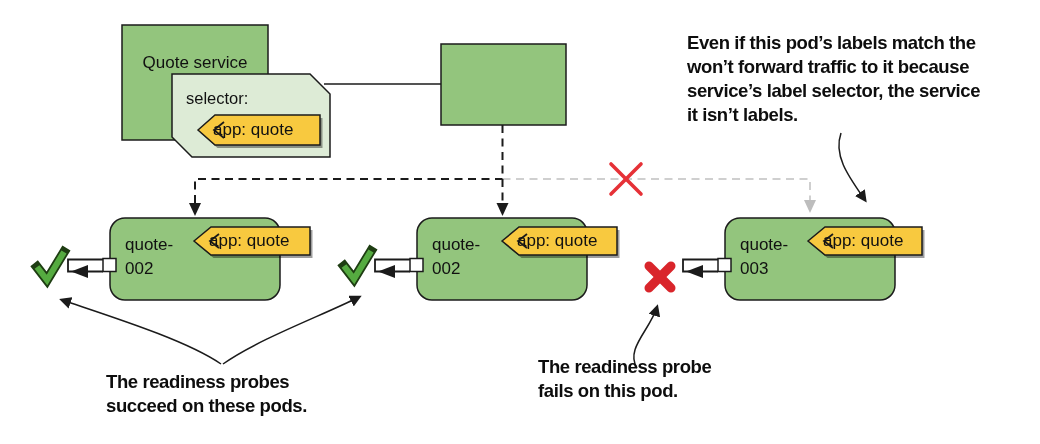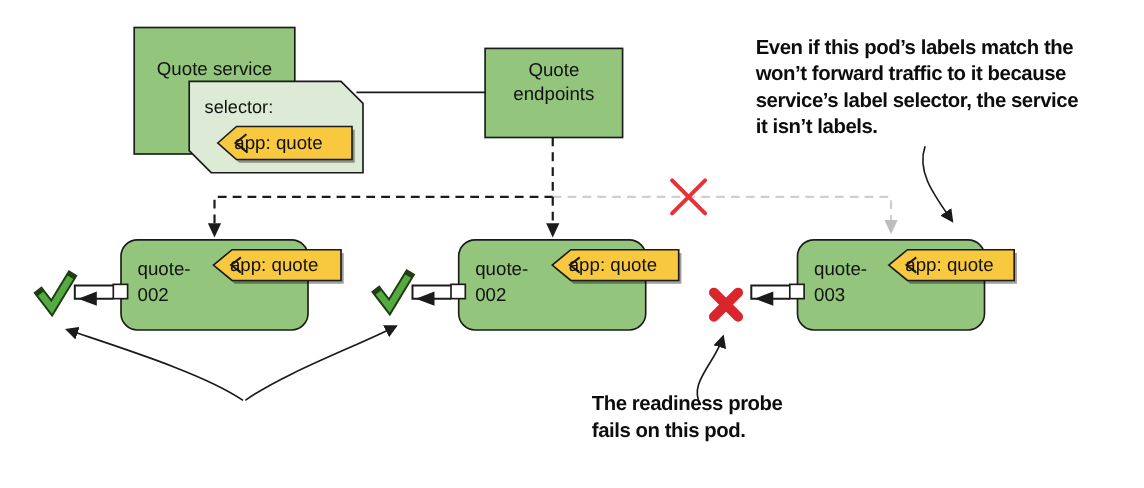--- a/index.html
+++ b/index.html
@@ -112,24 +112,20 @@
   <g fill="none" stroke="#1B1B1B" stroke-width="1.5">
     <path d="M841 133 C833 156 849 177 865 200" marker-end="url(#ah)"></path>
     <path d="M221 364 C186 340 112 317 62 300" marker-end="url(#ah)"></path>
     <path d="M223 364 C258 339 326 314 359 297" marker-end="url(#ah)"></path>
     <path d="M637 368 C625 349 650 330 657 307" marker-end="url(#ah)"></path>
   </g>
 </svg>
 
 <div class="lbl service-label">Quote service</div>
 <div class="lbl selector-label">selector:</div>
-<div class="lbl endpoints-label">
-  <div>Quote</div>
-  <div>endpoints</div>
-</div>
 
 <div class="tagtext tag-sel">app: quote</div>
 <div class="tagtext tag-p1">app: quote</div>
 <div class="tagtext tag-p2">app: quote</div>
 <div class="tagtext tag-p3">app: quote</div>
 
 <div class="podname pod1name">
   <div>quote-</div>
   <div>002</div>
 </div>
@@ -141,18 +137,22 @@
   <div>quote-</div>
   <div>003</div>
 </div>
 
 <div class="ann ann-tr">
   <div>Even if this pod’s labels match the</div>
   <div>won’t forward traffic to it because</div>
   <div>service’s label selector, the service</div>
   <div>it isn’t labels.</div>
 </div>
+<div class="ann ann-bl">
+  <div>The readiness probes</div>
+  <div>succeed on these pods.</div>
+</div>
 <div class="ann ann-br">
   <div>The readiness probe</div>
   <div>fails on this pod.</div>
 </div>
 
 </div>
 
 </body></html>

